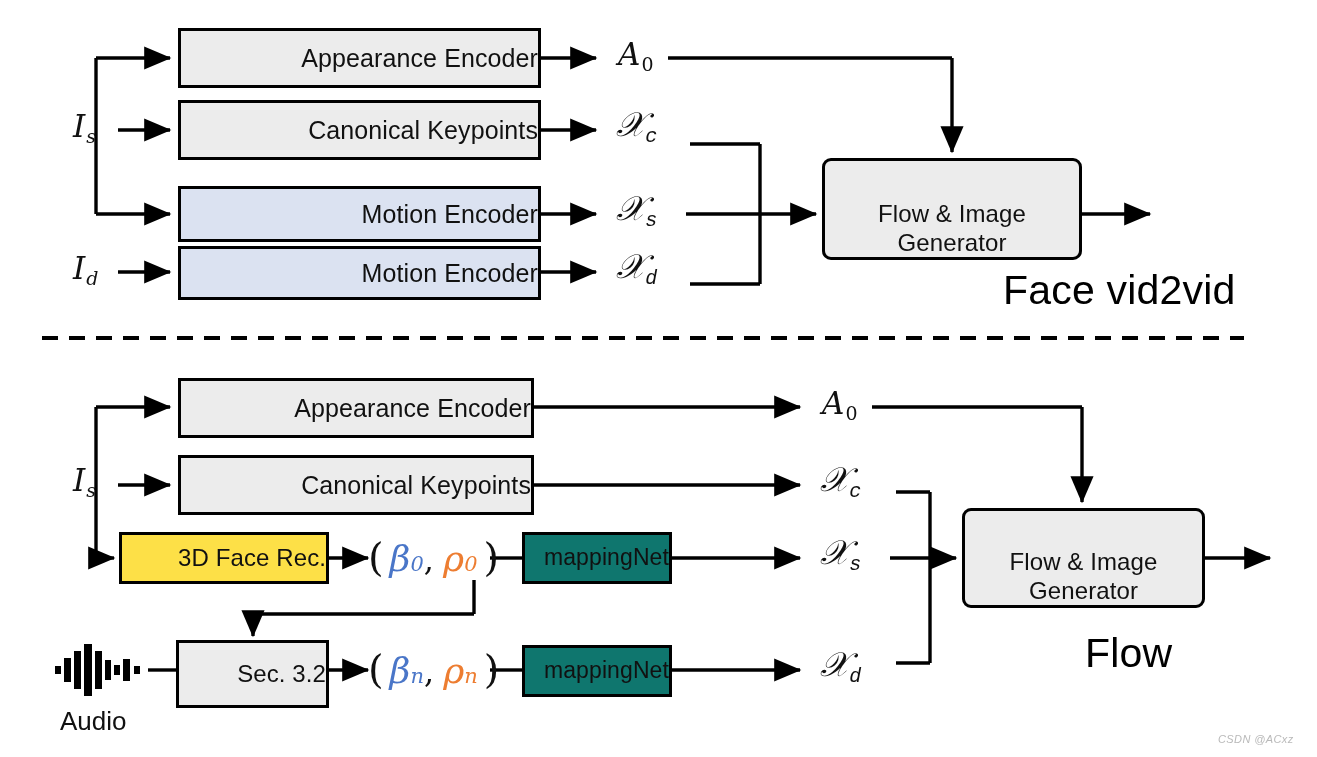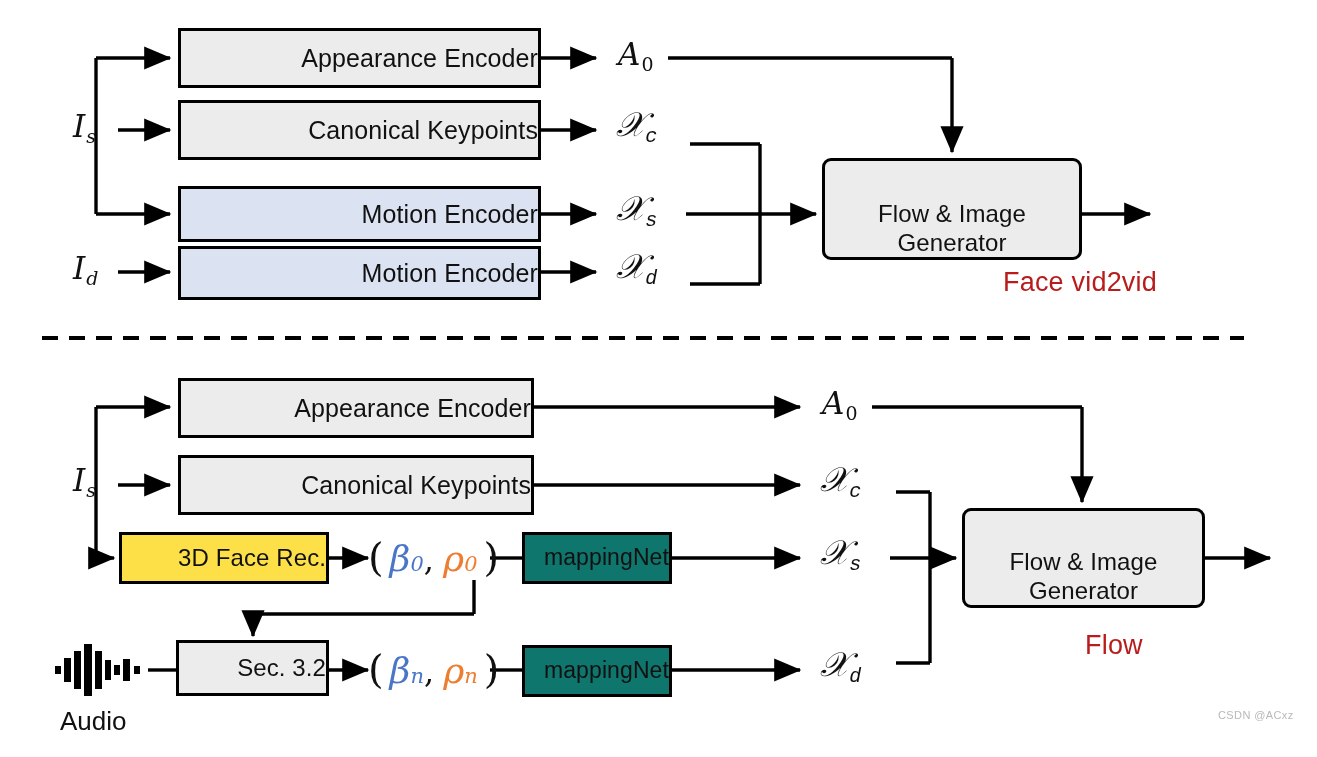--- a/index.html
+++ b/index.html
@@ -75,22 +75,22 @@
     align-items:baseline;
   }
   .paren .bracket{font-size:40px; color:#111; font-style:normal;}
   .paren .beta{color:#4a76c8; font-style:italic; font-family:"DejaVu Serif",serif; font-size:36px;}
   .paren .rho{color:#ed7d31; font-style:italic; font-family:"DejaVu Serif",serif; font-size:36px;}
   .paren .sb{font-size:21px; vertical-align:-0.30em;}
   .paren .comma{color:#111; font-style:normal; font-size:32px; margin:0 2px 0 0;}
 
   .title{
     position:absolute;
-    font-size:27px;
-    color:#b91c1c;
+    font-size:41px;
+    color:#000000;
     white-space:nowrap;
     letter-spacing:.2px;
   }
   .caption{
     position:absolute;
     font-size:26px;
     color:#111;
     white-space:nowrap;
   }
   .watermark{
@@ -240,21 +240,21 @@
   </div>
 
   <div class="box gray" style="left:178px; top:455px; width:356px; height:60px;">
     <span>Canonical  Keypoints</span>
   </div>
 
   <div class="box peach" style="left:119px; top:532px; width:210px; height:52px; font-size:24px;">
     <span>3D Face Rec.</span>
   </div>
 
-  <div class="box gray" style="left:176px; top:640px; width:153px; height:56px; font-size:24px;">
+  <div class="box gray" style="left:176px; top:640px; width:153px; height:68px; font-size:24px;">
     <span>Sec. 3.2</span>
   </div>
 
   <div class="box green" style="left:522px; top:532px; width:150px; height:52px; font-size:23px;">
     <span>mappingNet</span>
   </div>
 
   <div class="box green" style="left:522px; top:645px; width:150px; height:52px; font-size:23px;">
     <span>mappingNet</span>
   </div>
@@ -321,15 +321,15 @@
       <rect x="59" y="25" width="6" height="10"></rect>
       <rect x="68" y="19" width="7" height="22"></rect>
       <rect x="79" y="26" width="6" height="8"></rect>
     </g>
   </svg>
 
   <div class="caption" style="left:60px; top:706px;">Audio</div>
 
   <div class="title" style="left:1085px; top:630px;">Flow</div>
 
-  <div class="watermark" style="left:1218px; top:709px;">CSDN @ACxz</div>
+  <div class="watermark" style="left:1218px; top:733px;font-style:italic;">CSDN @ACxz</div>
 
 </div>
 
 </body></html>

